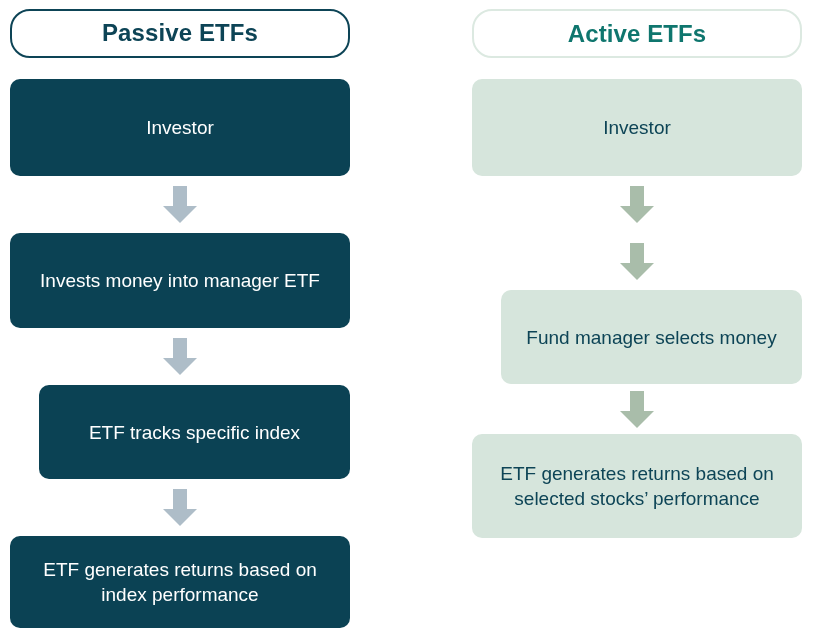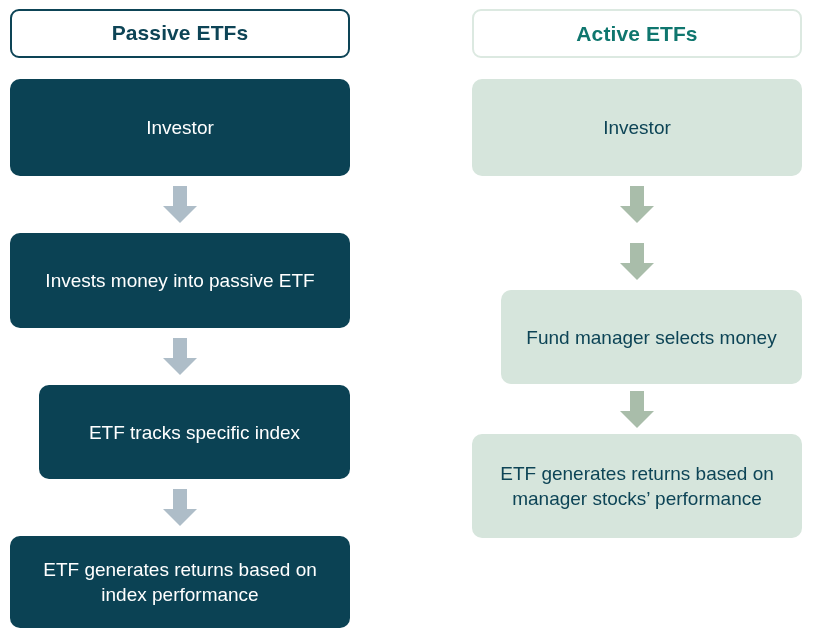--- a/index.html
+++ b/index.html
@@ -39,27 +39,27 @@
   .column-active {
     width: 330px;
     margin-left: 122px;
   }
 
   
   .header-pill {
     box-sizing: border-box;
     height: 49px;
     margin-top: 9px;
-    border-radius: 9px;
+    border-radius: 20px;
     background: #ffffff;
     display: flex;
     align-items: center;
     justify-content: center;
     font-weight: bold;
-    font-size: 21px;
+    font-size: 24px;
     letter-spacing: 0.1px;
   }
   .header-pill.passive {
     border: 2px solid #0d4456;
     color: #0d4456;
   }
   .header-pill.active {
     border: 2px solid #dce9e1;
     color: #0f766e;
   }
@@ -119,21 +119,21 @@
     <div class="header-pill passive">Passive ETFs</div>
 
     <div class="node dark row-1 gap-top">Investor</div>
 
     <div class="arrow-slot">
       <svg class="block-arrow" viewBox="0 0 34 37">
         <polygon points="10,0 24,0 24,20 34,20 17,37 0,20 10,20" fill="#aebdc8"></polygon>
       </svg>
     </div>
 
-    <div class="node dark row-2">Invests money into passive ETF</div>
+    <div class="node dark row-2">Invests money into manager ETF</div>
 
     <div class="arrow-slot">
       <svg class="block-arrow" viewBox="0 0 34 37">
         <polygon points="10,0 24,0 24,20 34,20 17,37 0,20 10,20" fill="#aebdc8"></polygon>
       </svg>
     </div>
 
     <div class="node dark row-3">ETF tracks specific index</div>
 
     <div class="arrow-slot">
@@ -165,16 +165,16 @@
     </div>
 
     <div class="node light row-3">Fund manager selects money</div>
 
     <div class="arrow-slot short">
       <svg class="block-arrow" viewBox="0 0 34 37">
         <polygon points="10,0 24,0 24,20 34,20 17,37 0,20 10,20" fill="#a9bdaa"></polygon>
       </svg>
     </div>
 
-    <div class="node light row-4-tall">ETF generates returns based on manager stocks’ performance</div>
+    <div class="node light row-4-tall">ETF generates returns based on selected stocks’ performance</div>
   </div>
 
 </div>
 
 </body></html>

